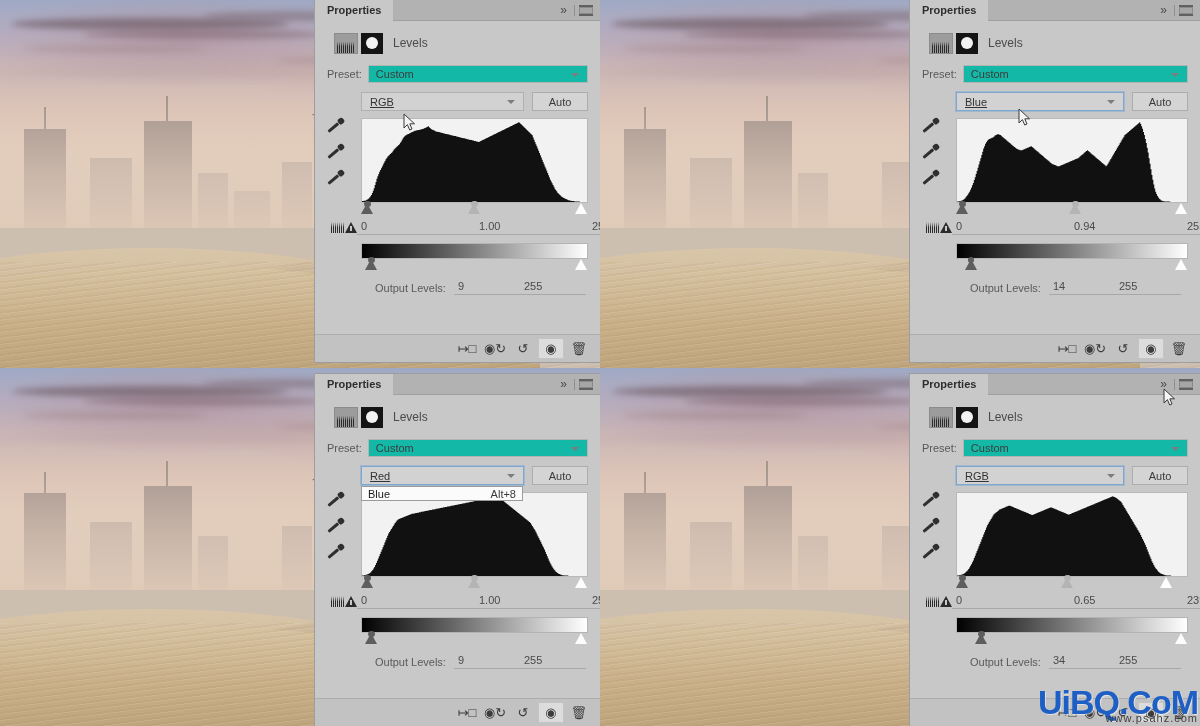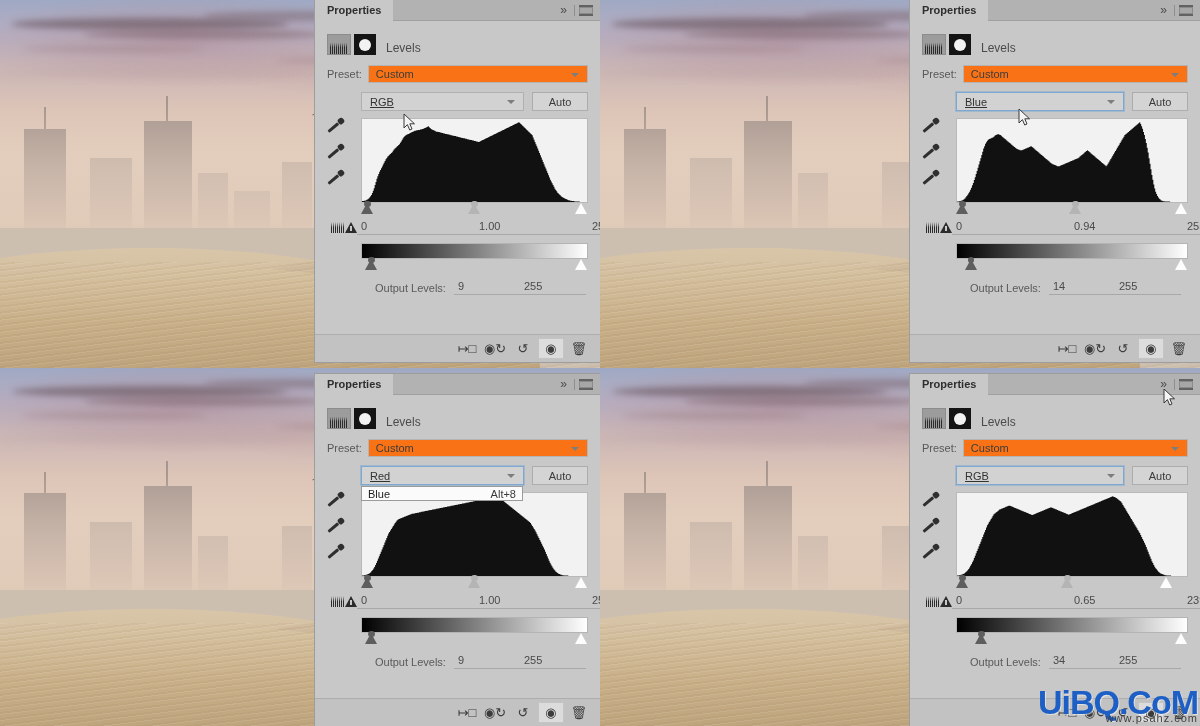--- a/index.html
+++ b/index.html
@@ -103,21 +103,21 @@
   .hdr-div { width:1px; height:11px; background:#8f8f8f; margin: 0 4px; }
   .hdr-menu {
     width: 14px; height: 11px; margin-right: 7px;
     background: #a6a6a6;
     border-top: 2px solid #616161;
     border-bottom: 2px solid #616161;
     box-shadow: inset 0 0 0 1px #8a8a8a;
   }
   .panel-body { padding: 8px 0 0 0; position: relative; }
 
-  .adj-row { display:flex; align-items:flex-end; padding: 2px 0 0 12px; height: 26px; }
+  .adj-row { display:flex; align-items:center; padding: 2px 0 0 19px; height: 26px; }
   .hist-icon {
     width:24px; height:21px; background:#9c9c9c; border:1px solid #8c8c8c;
     display:flex; align-items:flex-end; justify-content:center; overflow:hidden;
   }
   .hist-icon i {
     display:block; width:18px; height:12px;
     background:
       repeating-linear-gradient(to right, #2b2b2b 0 1px, transparent 1px 2px);
     -webkit-mask-image: linear-gradient(to top, #000 55%, transparent 95%);
     mask-image: linear-gradient(to top, #000 55%, transparent 95%);
@@ -125,21 +125,21 @@
   .mask-icon {
     width:22px; height:21px; background:#141414; margin-left:3px;
     display:flex; align-items:center; justify-content:center;
   }
   .mask-icon b { display:block; width:12px; height:12px; background:#f2f2f2; border-radius:50%; }
   .adj-title { margin-left: 10px; font-size: 12px; color:#4b4b4b; }
 
   .preset-row { display:flex; align-items:center; margin: 10px 12px 0 12px; }
   .preset-label { font-size: 11px; color:#585858; margin-right: 6px; }
   .select {
-    position: relative; flex:1; height: 18px; background:#f97316;
+    position: relative; flex:1; height: 18px; background:#14b8a6;
     border:1px solid #b4b4b4; display:flex; align-items:center;
     padding: 0 16px 0 7px; font-size: 11px; color:#3c3c3c;
   }
   .select::after {
     content:""; position:absolute; right:8px; top:7px;
     border-left: 4px solid transparent; border-right: 4px solid transparent;
     border-top: 4px solid #7d7d7d;
   }
   .chan-row { display:flex; align-items:center; margin: 9px 12px 0 46px; gap: 8px; position: relative; }
   .chan-select {

